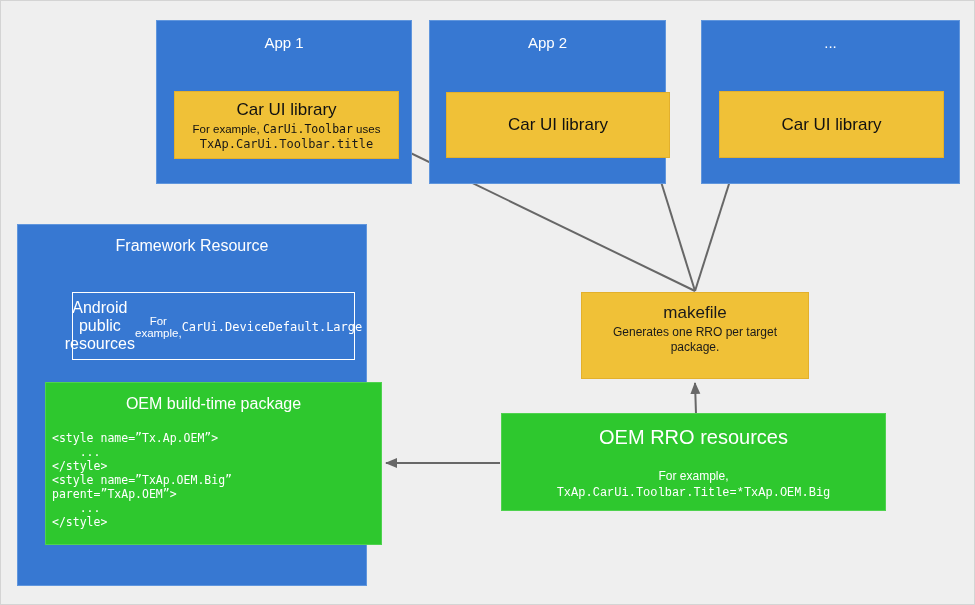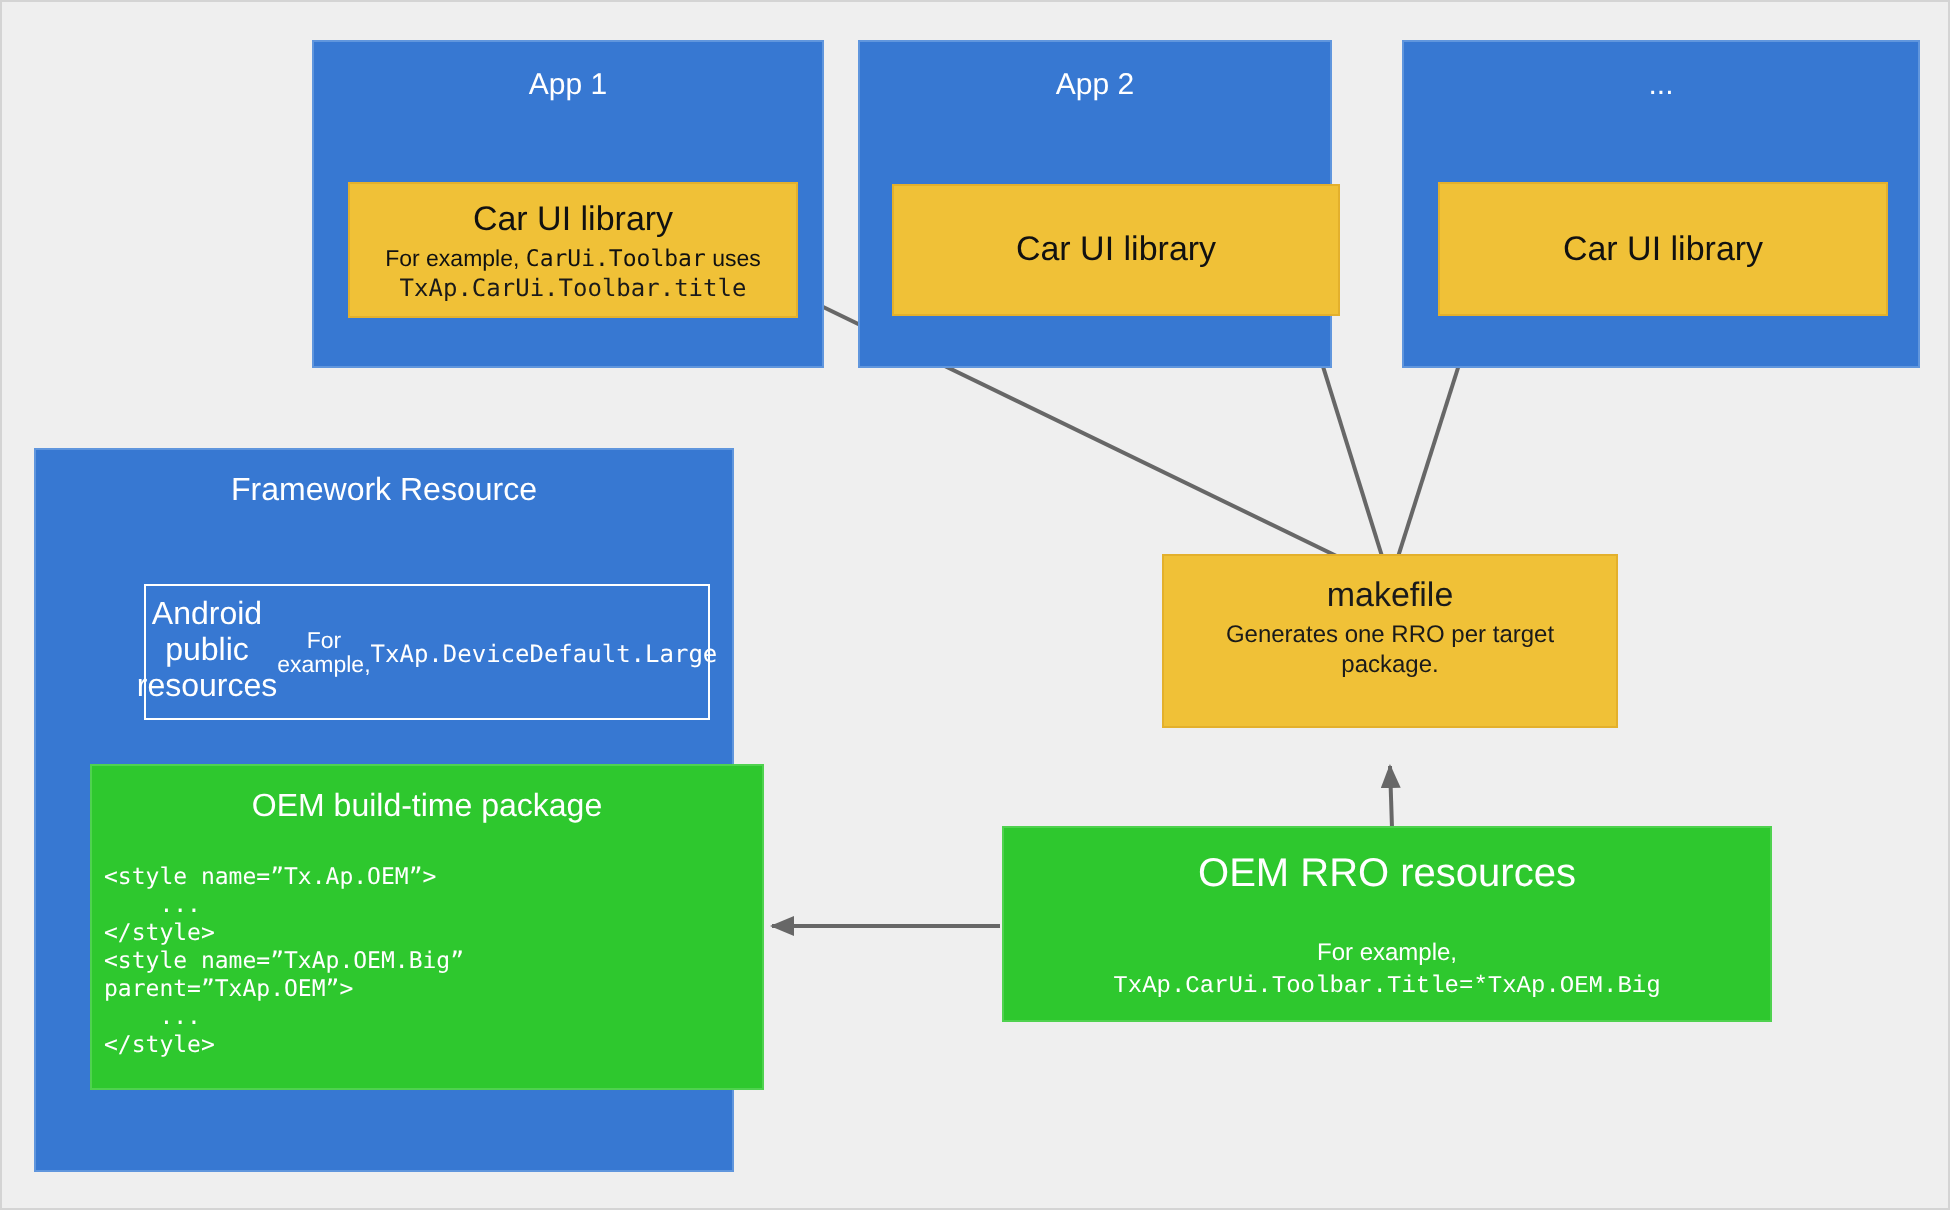--- a/index.html
+++ b/index.html
@@ -162,36 +162,36 @@
       <div class="lib-title">Car UI library</div>
     </div>
   </div>
 
   <div class="box blue-box" style="left:16px; top:223px; width:350px; height:362px;">
     <div class="fw-title">Framework Resource</div>
 
     <div class="box public-box" style="left:54px; top:67px; width:283px; height:68px;">
       <div class="public-title">Android public resources</div>
       <div class="public-sub">For example,</div>
-      <div class="mono public-mono">TxAp.DeviceDefault.Large</div>
+      <div class="mono public-mono">CarUi.DeviceDefault.Large</div>
     </div>
 
     <div class="box green-box" style="left:27px; top:157px; width:337px; height:163px;">
       <div class="overlay-title">OEM build-time package</div>
       <pre class="overlay-code">&lt;style name=”Tx.Ap.OEM”&gt;
     ...
 &lt;/style&gt;
 &lt;style name=”TxAp.OEM.Big”
 parent=”TxAp.OEM”&gt;
     ...
 &lt;/style&gt;</pre>
     </div>
   </div>
 
-  <div class="box yellow-box makefile-box" style="left:580px; top:276px; width:228px; height:87px; display:block;">
+  <div class="box yellow-box makefile-box" style="left:580px; top:291px; width:228px; height:87px; display:block;">
     <div class="makefile-title">makefile</div>
     <div class="makefile-sub">Generates one RRO per target package.</div>
   </div>
 
   <div class="box green-box oemrro-box" style="left:500px; top:412px; width:385px; height:98px;">
     <div class="oemrro-title">OEM RRO resources</div>
     <div class="oemrro-sub">For example,</div>
     <div class="oemrro-mono">TxAp.CarUi.Toolbar.Title=*TxAp.OEM.Big</div>
   </div>
 

